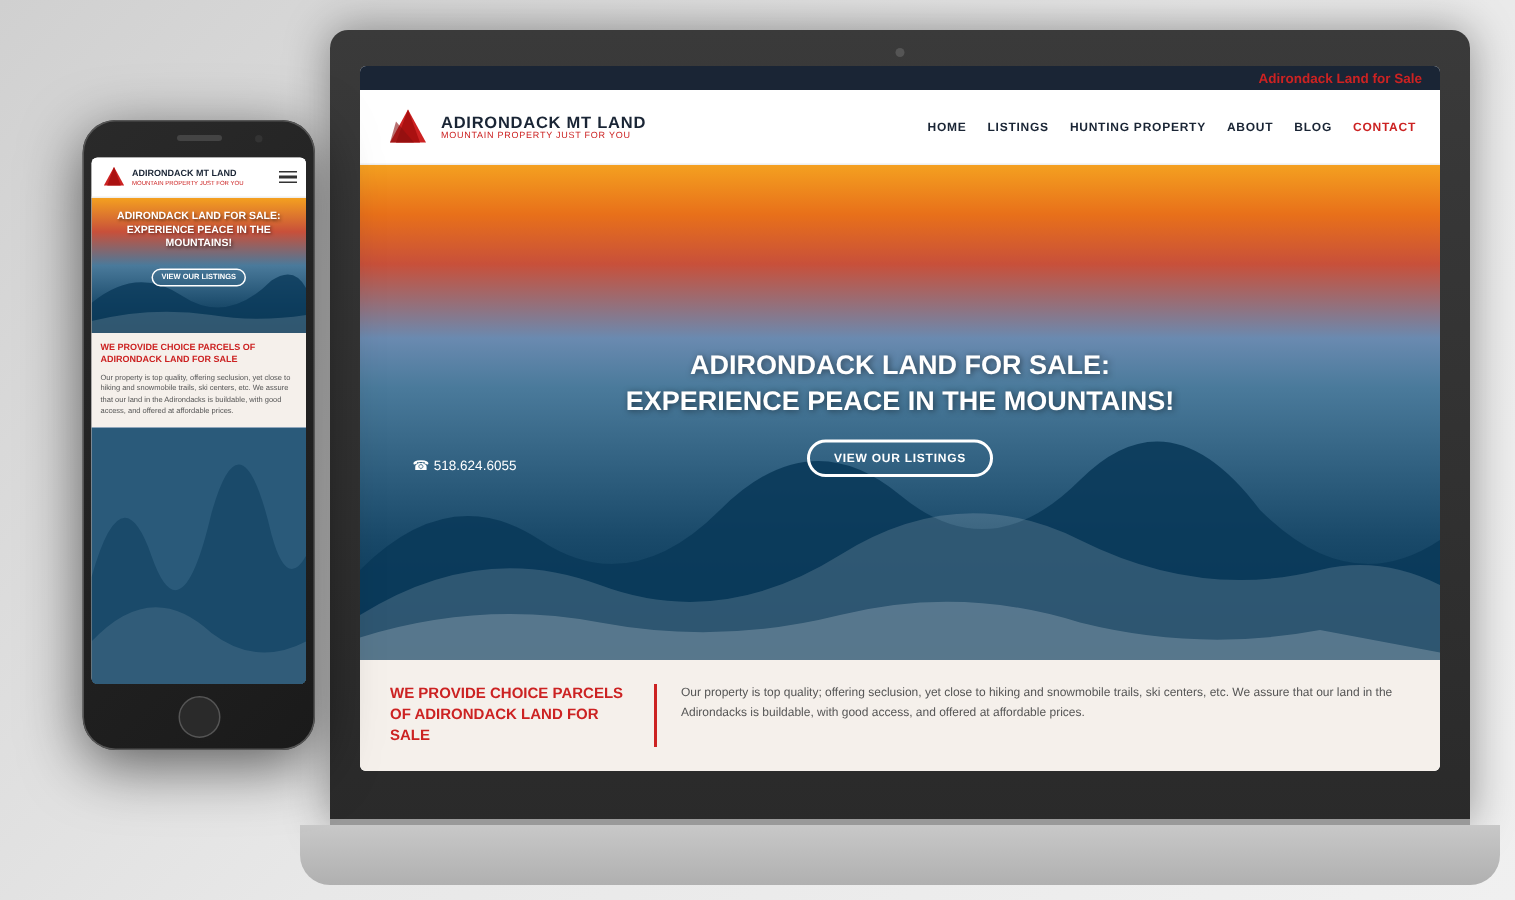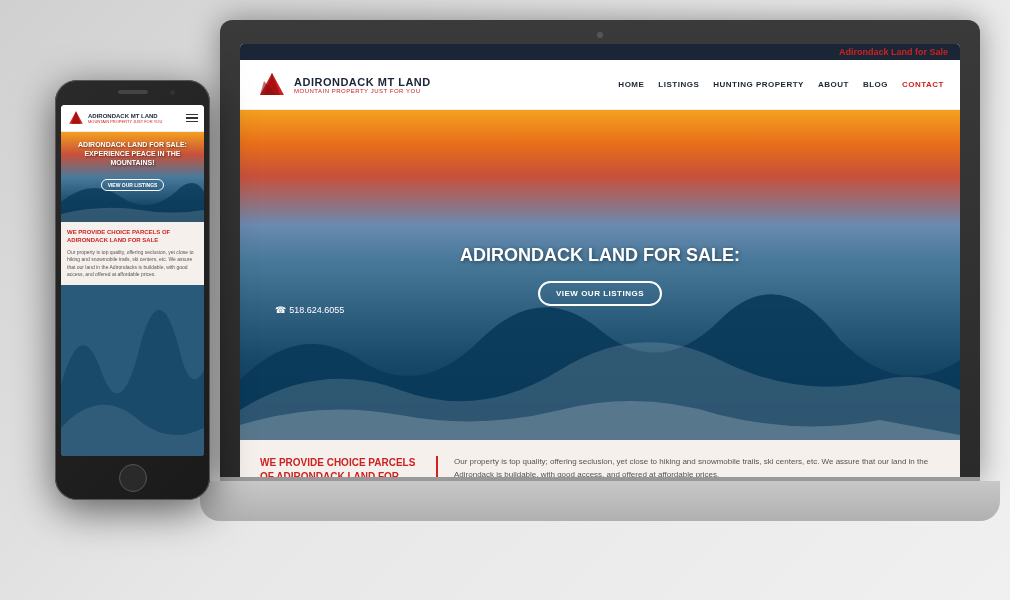--- a/index.html
+++ b/index.html
@@ -20,21 +20,21 @@
       height: 600px;
       background: linear-gradient(135deg, #d0d0d0 0%, #e8e8e8 50%, #f0f0f0 100%);
     }
 
     
     .laptop {
       position: absolute;
       right: 30px;
       top: 20px;
       width: 760px;
-      height: 501px;
+      height: 570px;
     }
 
     .laptop-body {
       position: absolute;
       top: 0;
       left: 0;
       right: 0;
       bottom: 40px;
       background: linear-gradient(180deg, #3a3a3a 0%, #2a2a2a 100%);
       border-radius: 12px 12px 0 0;
@@ -491,29 +491,30 @@
             <div class="hero-bg"></div>
 
             <svg class="mountain-layer" viewBox="0 0 720 160" preserveAspectRatio="none" style="position:absolute;bottom:0;height:160px;">
               <path d="M0,160 L0,100 Q60,40 120,80 Q180,120 240,60 Q300,0 360,50 Q420,100 480,40 Q540,-20 600,60 Q660,120 720,80 L720,160 Z" fill="#0a3a5a" opacity="0.9"></path>
               <path d="M0,160 L0,130 Q80,80 160,110 Q240,140 320,90 Q400,40 480,80 Q560,120 640,100 Q680,90 720,110 L720,160 Z" fill="rgba(255,255,255,0.15)"></path>
               <path d="M0,160 L0,145 Q80,120 160,135 Q240,150 320,130 Q400,110 480,135 Q560,155 640,140 L720,155 L720,160 Z" fill="rgba(255,255,255,0.2)"></path>
             </svg>
             <div class="hero-content">
               <div class="hero-title">
                 <span>ADIRONDACK LAND FOR SALE:</span><br>
+                <span>EXPERIENCE PEACE IN THE MOUNTAINS!</span>
               </div>
               <button class="hero-btn">VIEW OUR LISTINGS</button>
             </div>
           </div>
 
           <div class="site-content">
             <div class="content-heading">WE PROVIDE CHOICE PARCELS OF ADIRONDACK LAND FOR SALE</div>
             <div class="content-divider"></div>
-            <div class="content-text">Our property is top quality; offering seclusion, yet close to hiking and snowmobile trails, ski centers, etc. We assure that our land in the Adirondack is buildable, with good access, and offered at affordable prices.</div>
+            <div class="content-text">Our property is top quality; offering seclusion, yet close to hiking and snowmobile trails, ski centers, etc. We assure that our land in the Adirondacks is buildable, with good access, and offered at affordable prices.</div>
           </div>
 
         </div>
       </div>
     </div>
     <div class="laptop-hinge"></div>
     <div class="laptop-base"></div>
   </div>
 
   <div class="phone">

